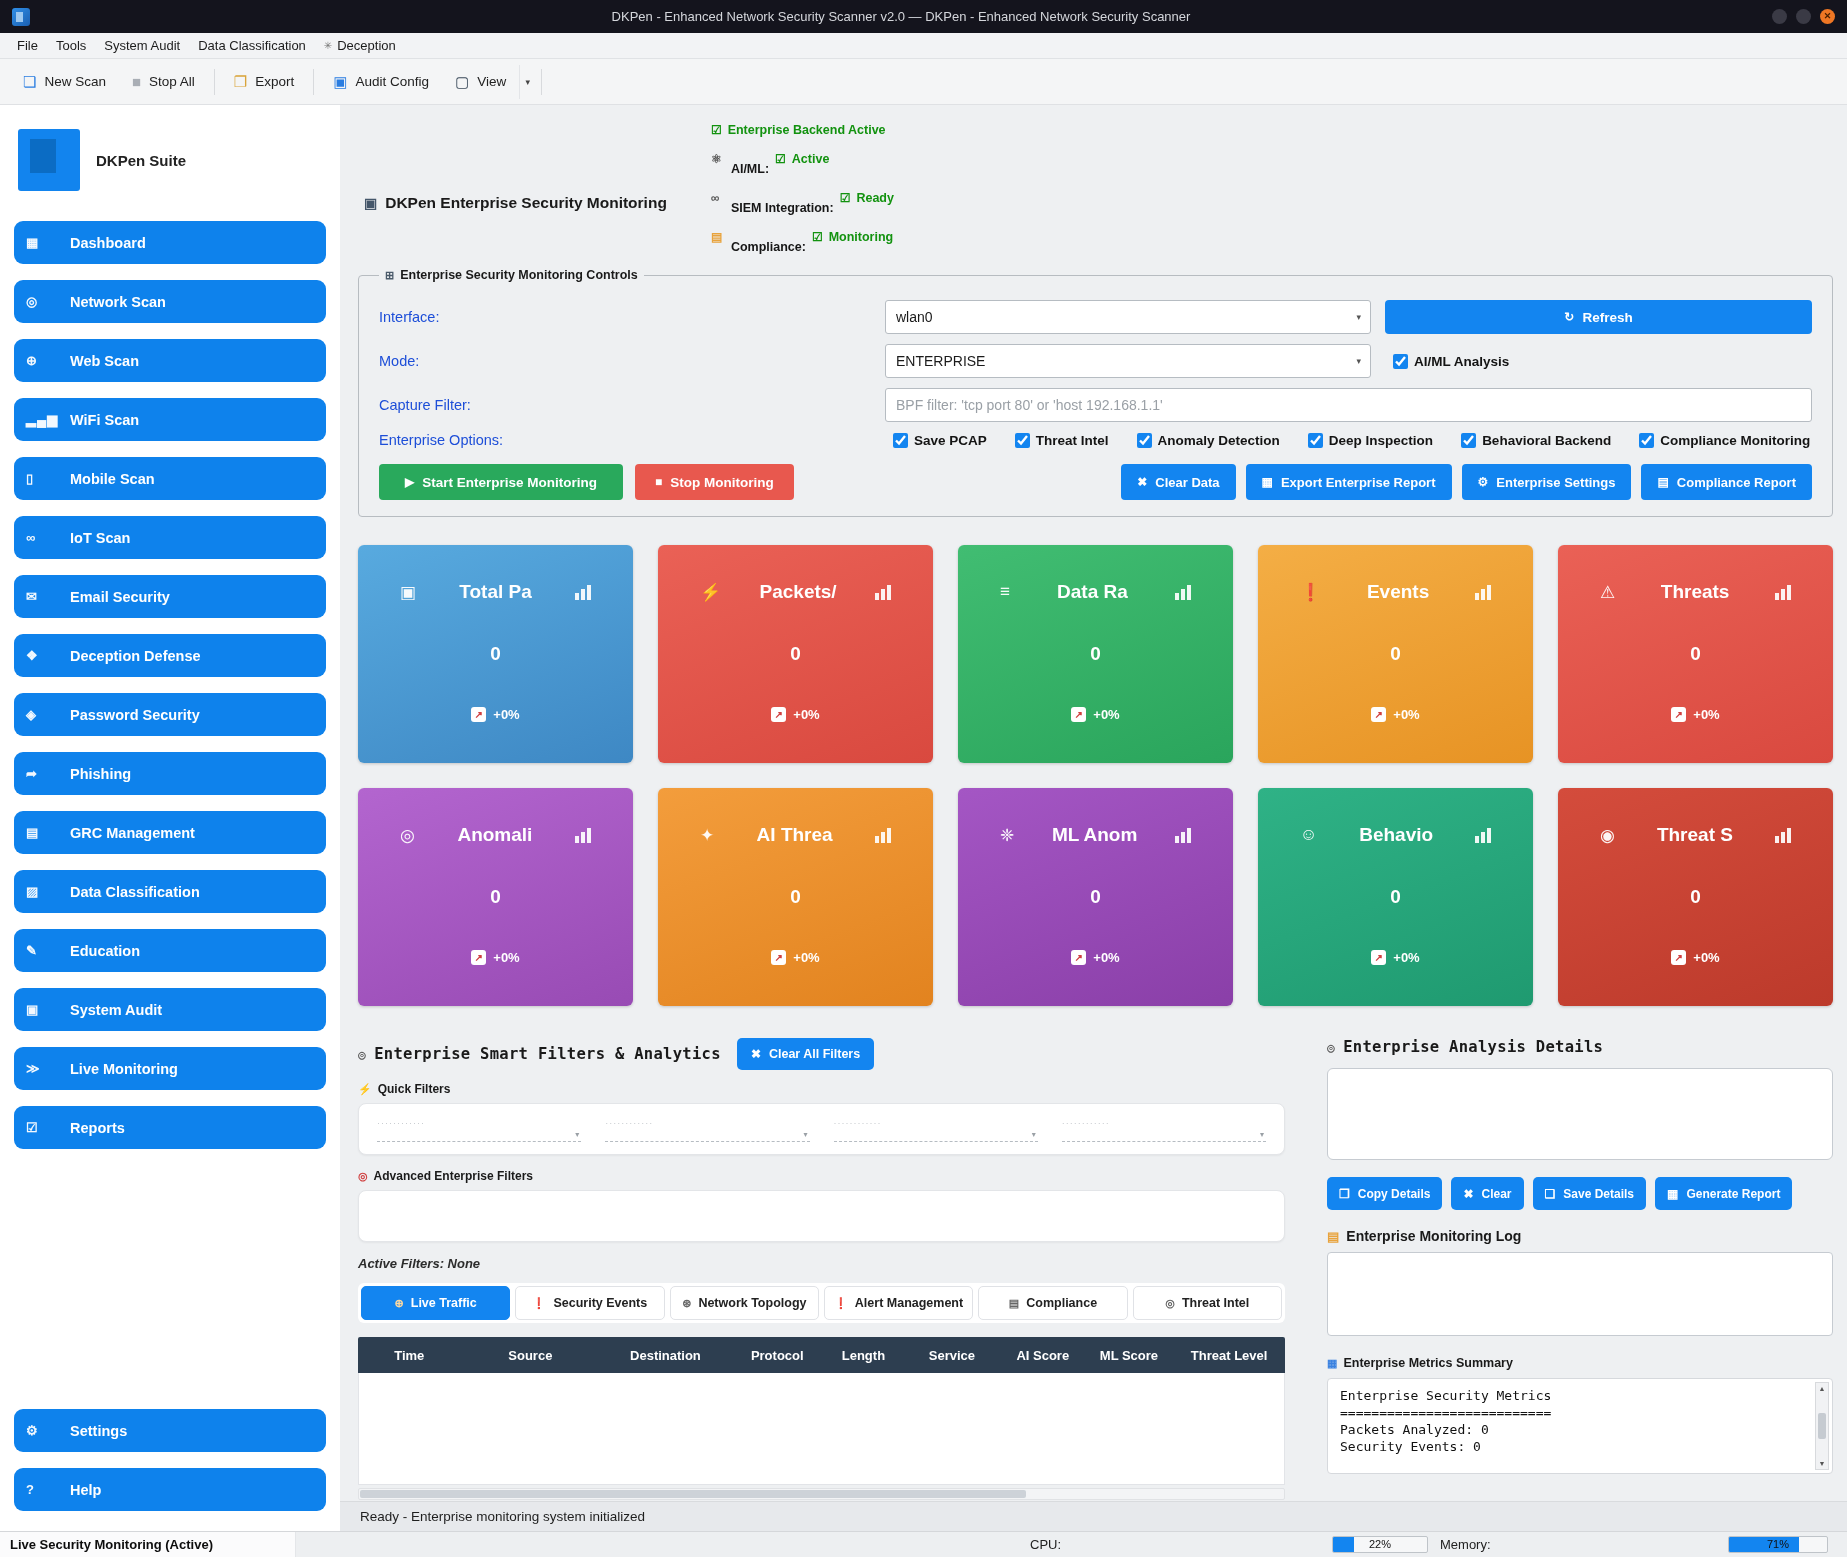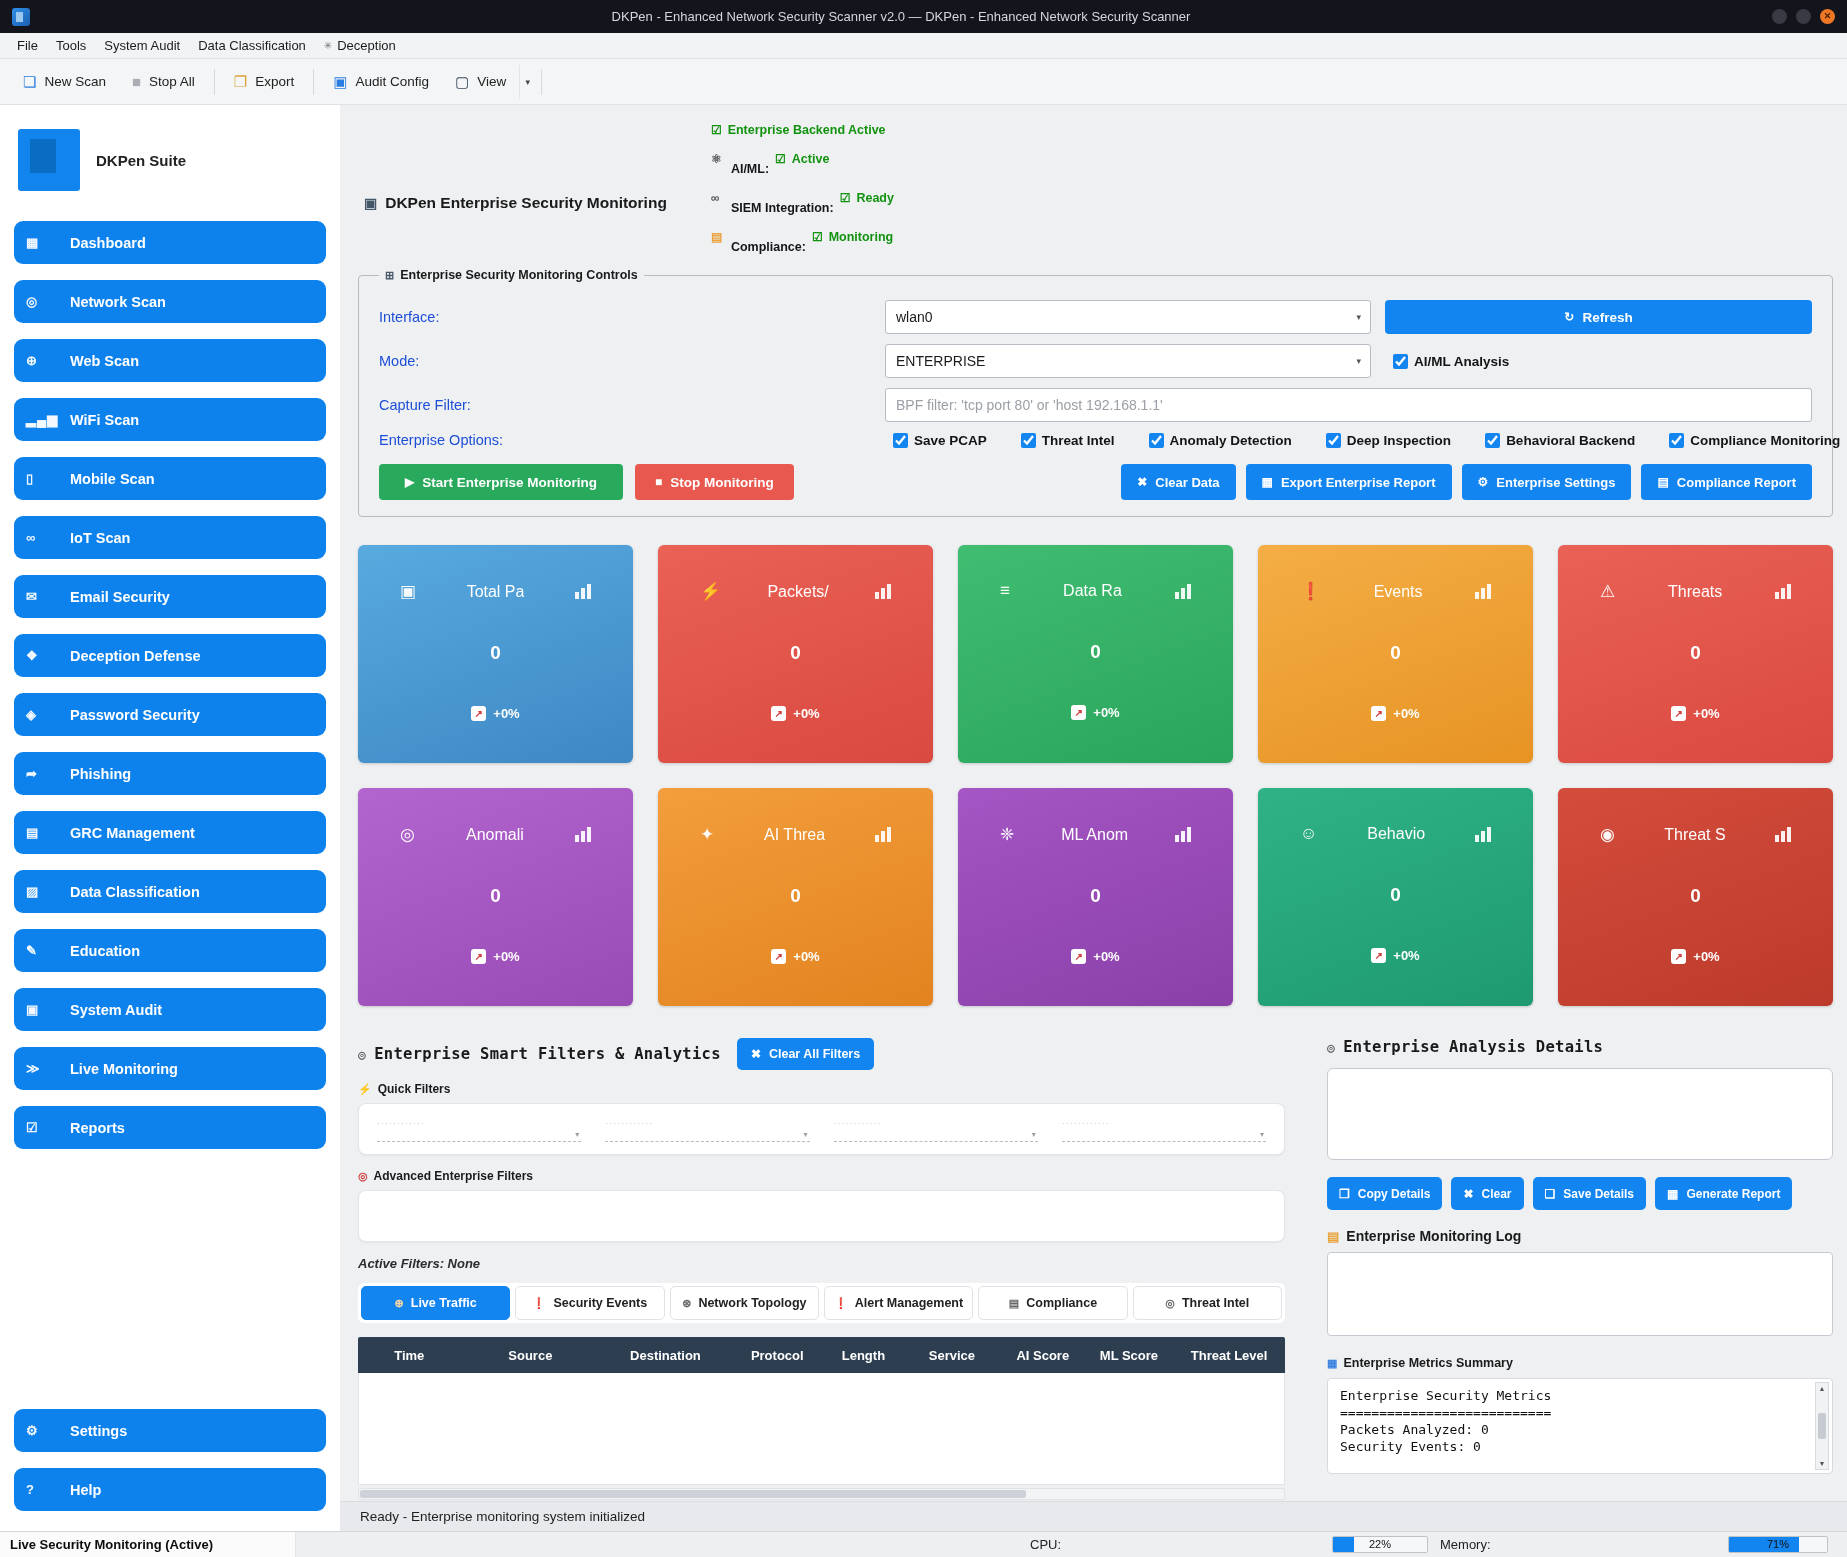--- a/index.html
+++ b/index.html
@@ -64,42 +64,42 @@
   .clabel { font-size:14.5px; color:#1d4ed8; }
   .combo { height:34px; background:#fff; border:1px solid #b6bcc2; border-radius:3px; position:relative; display:flex; align-items:center; padding:0 28px 0 10px; font-size:14px; }
   .combo .arrow { position:absolute; right:9px; top:11px; font-size:9px; color:#555; }
   .btn { border:none; border-radius:4px; color:#fff; font-weight:bold; display:inline-flex; align-items:center; justify-content:center; gap:8px; }
   .btn .bic { font-size:12px; }
   .btn-refresh { height:34px; width:100%; background:#1385f0; font-size:13.5px; }
   .cb { display:flex; align-items:center; gap:6px; font-size:13.5px; font-weight:bold; color:#141414; white-space:nowrap;padding-left:8px; }
   .cb input { width:15px; height:15px; accent-color:#1385f0; }
   .tinput { height:34px; grid-column:2/4; background:#fff; border:1px solid #b6bcc2; border-radius:3px; padding:0 10px; font-size:14px; font-family:"Liberation Sans",sans-serif; color:#222; }
   .tinput::placeholder { color:#9aa0a6; }
-  .optrow { grid-column:2/4; display:flex; gap:26px; align-items:flex-start; }
+  .optrow { grid-column:2/4; display:flex; gap:20px; align-items:flex-start; }
   .btnrow { display:flex; gap:12px; margin-top:16px; align-items:center; }
   .btn-start { height:36px; background:#29a95c; font-size:13.5px; padding:0 26px; }
   .btn-stop { height:36px; background:#e8584e; font-size:13.5px; padding:0 20px; }
   .rgroup { margin-left:auto; display:flex; gap:10px; }
   .btn-blue { height:36px; background:#1385f0; font-size:13px; padding:0 16px; }
 
   
   .cards { display:grid; grid-template-columns:repeat(5,1fr); gap:25px; margin-bottom:32px; }
   .card { height:218px; border-radius:6px; color:#fff; padding-top:36px; box-shadow:0 1px 3px rgba(0,0,0,.18); }
   .c0 { background:linear-gradient(160deg,#58aadf,#3e88c4); }
   .c1,.c4 { background:linear-gradient(160deg,#ea6156,#d9493f); }
   .c2 { background:linear-gradient(160deg,#41bd72,#2aa55c); }
   .c3 { background:linear-gradient(160deg,#f4ae45,#e79324); }
   .c5 { background:linear-gradient(160deg,#b365cf,#984bb4); }
   .c6 { background:linear-gradient(160deg,#f39d3c,#e2831f); }
   .c7 { background:linear-gradient(160deg,#a456c4,#8a3fa8); }
   .c8 { background:linear-gradient(160deg,#2fb286,#1f9a70); }
   .c9 { background:linear-gradient(160deg,#d44c3c,#bc3a2b); }
   .card-top { display:flex; align-items:center; justify-content:space-between; padding:0 42px; }
   .card-ic { font-size:17px; opacity:.95; }
-  .card-title { font-size:16px; font-weight:normal; white-space:nowrap; overflow:hidden; max-width:110px; }
+  .card-title { font-size:19px; font-weight:bold; white-space:nowrap; overflow:hidden; max-width:110px; }
   .card-chart { display:flex; align-items:flex-end; gap:2px; height:15px; opacity:.92; }
   .card-chart i { display:block; width:4px; background:#fff; }
   .card-chart i:nth-child(1){height:7px;} .card-chart i:nth-child(2){height:11px;} .card-chart i:nth-child(3){height:15px;}
   .card-value { text-align:center; font-size:19px; font-weight:bold; margin-top:40px; }
   .card-trend { display:flex; justify-content:center; align-items:center; gap:7px; margin-top:42px; font-size:13px; font-weight:bold; }
   .trend-chip { width:15px; height:15px; background:#fff; border-radius:3px; color:#d04040; font-size:10px; line-height:15px; text-align:center; }
 
   
   .lower { display:grid; grid-template-columns:1fr 506px; gap:42px; align-items:start; }
   .mono { font-family:"DejaVu Sans Mono",monospace; }

